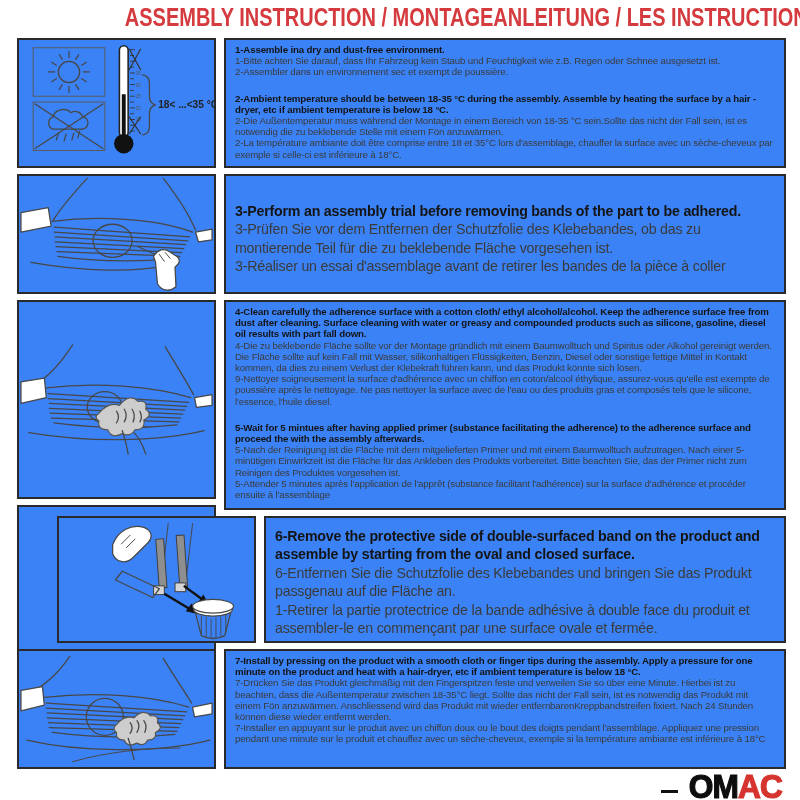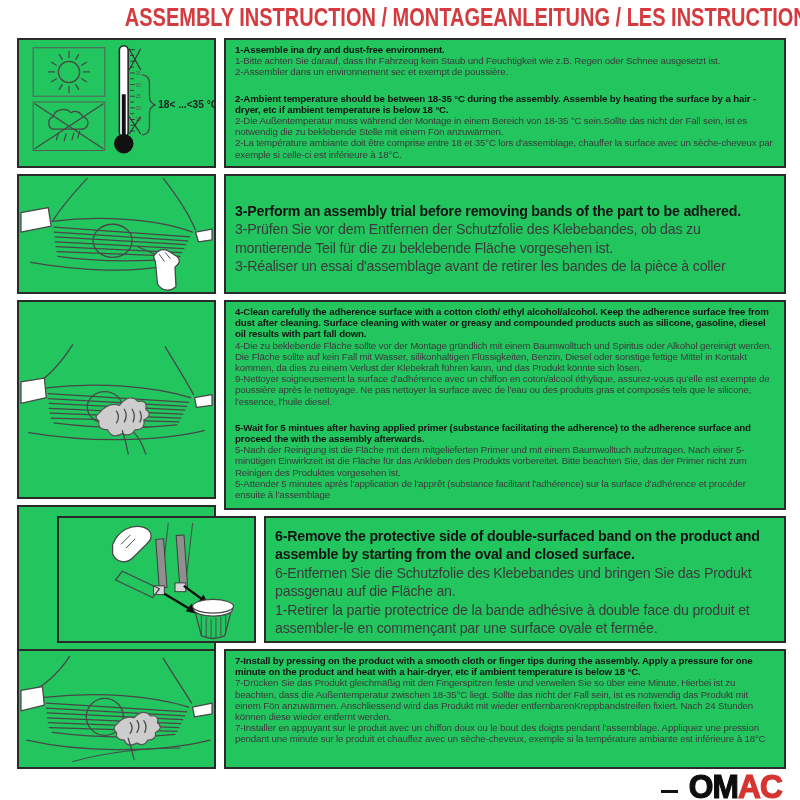--- a/index.html
+++ b/index.html
@@ -6,21 +6,21 @@
   html,body { margin:0; padding:0; background:#ffffff; }
   body { width:800px; height:800px; font-family:"Liberation Sans", sans-serif; overflow:hidden; }
   .page { width:800px; height:800px; padding:3px 14px 0 17px; }
 
   .title-wrap { text-align:center; height:30px; }
   .title { display:inline-block; font-size:25px; font-weight:bold; color:#d43a3e;
            white-space:nowrap; transform:scaleX(0.80); transform-origin:center; letter-spacing:0; }
 
   .grid { display:flex; flex-direction:column; gap:6px; margin-top:5px; }
   .row  { display:flex; gap:8px; }
-  .cell { border:2px solid #2a2a2a; background:#22c55e; overflow:hidden; }
+  .cell { border:2px solid #2a2a2a; background:#3b82f6; overflow:hidden; }
   .ill  { flex:0 0 199px; width:199px; display:flex; align-items:center; justify-content:center; }
   .txt  { flex:1; padding:4px 9px; }
   .ill svg { width:100%; height:100%; }
 
   .row1 { height:130px; }
   .row2 { height:120px; }
   .row3 { height:210px; }
   .row4 { height:127px;padding-left:40px; }
   .row5 { height:120px; }
   .ill-col { flex:0 0 199px; display:flex; flex-direction:column; gap:6px; }

